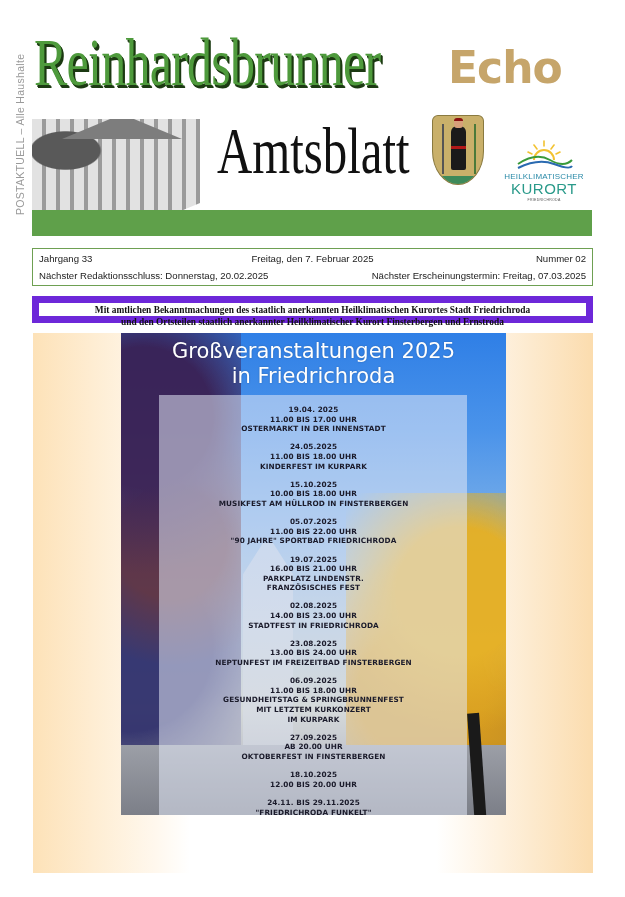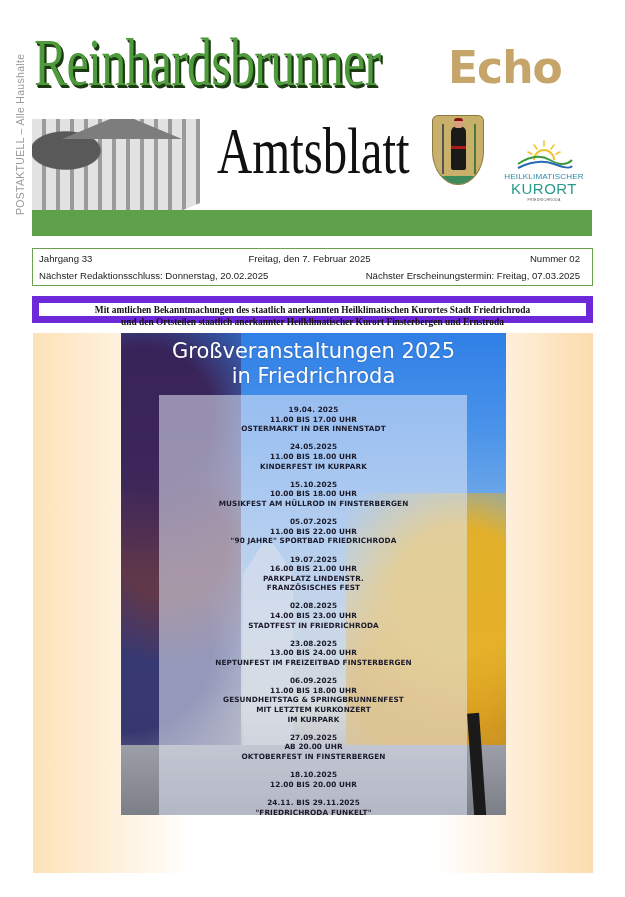--- a/index.html
+++ b/index.html
@@ -80,21 +80,21 @@
     position: absolute; left: 32px; top: 210px; width: 560px; height: 26px;
     background: #5fa04a;
   }
 
   
   .info-box {
     position: absolute; left: 32px; top: 248px; width: 561px; height: 38px;
     border: 1px solid #6ea052; background: #fff;
     font-size: 9.6px; color: #222;
   }
-  .info-box .row { position: absolute; left: 6px; right: 12px; height: 14px; white-space: nowrap; }
+  .info-box .row { position: absolute; left: 6px; right: 6px; height: 14px; white-space: nowrap; }
   .info-box .r1 { top: 4px; }
   .info-box .r2 { top: 21px; }
   .info-box .l { position: absolute; left: 0; }
   .info-box .c { position: absolute; left: 0; right: 0; text-align: center; }
   .info-box .rr { position: absolute; right: 0; }
 
   .notice-box {
     position: absolute; left: 32px; top: 296px; width: 561px; height: 27px;
     border: 7px solid #6d28d9; background: #fff;
     font-family: "Liberation Serif", serif; font-weight: bold;

